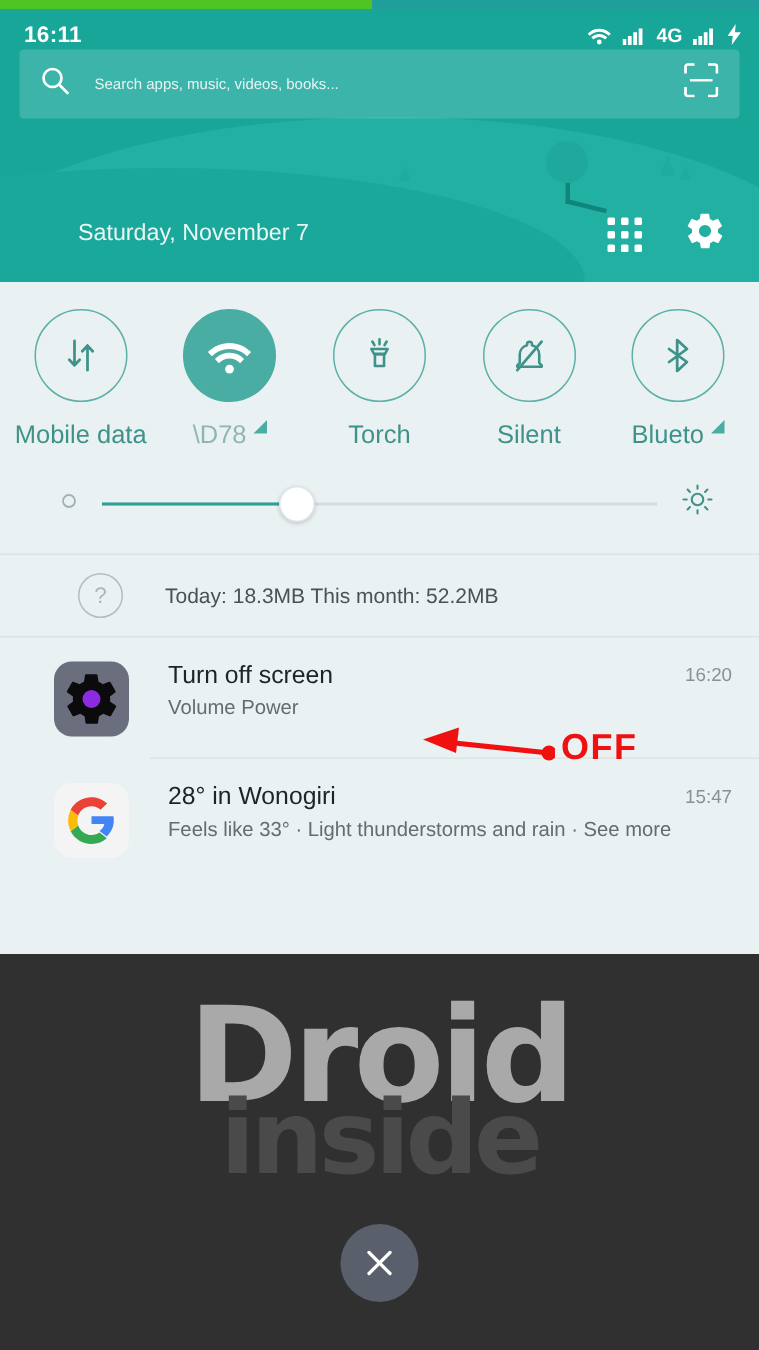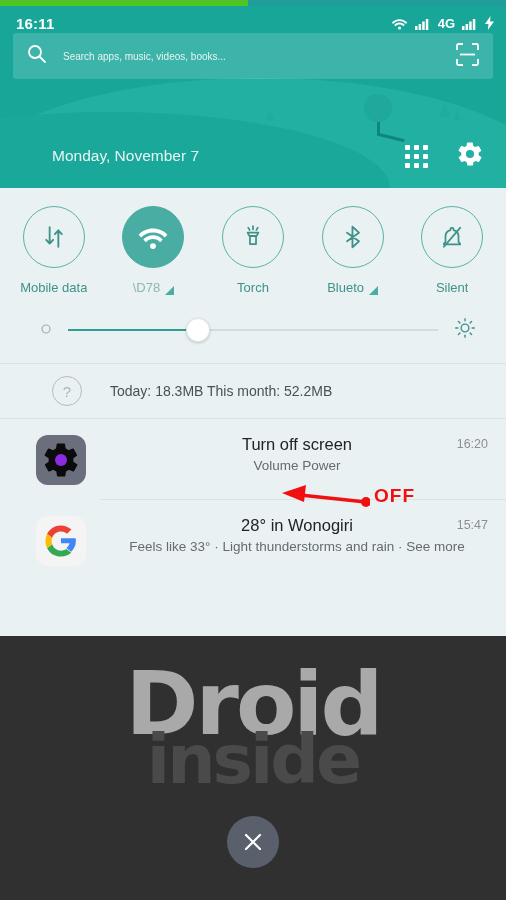--- a/index.html
+++ b/index.html
@@ -74,21 +74,21 @@
     position:absolute; top:188px; left:0; width:506px; height:448px;
     background:#eaf1f2;
   }
   .toggles { display:flex; padding:18px 4px 0 4px; }
   .toggle { flex:1; display:flex; flex-direction:column; align-items:center; }
   .t-circle {
     width:62px; height:62px; border-radius:50%;
     border:1.6px solid #5cb0a8; display:flex; align-items:center; justify-content:center;
   }
   .t-circle.on { background:#4aada3; border-color:#4aada3; }
-  .t-label { margin-top:12px; font-size:13px; color:#3e9289; display:flex; align-items:flex-end; gap:5px; }
+  .t-label { margin-top:12px; font-size:17px; color:#3e9289; display:flex; align-items:flex-start; gap:5px; }
   .t-label .txt { white-space:nowrap; overflow:hidden; }
   .t-label.faded .txt { color:#8fb7b2; }
   .caret { width:0; height:0; border-left:9px solid transparent; border-bottom:9px solid #4aada3; display:inline-block; }
 
   
   .brightness { display:flex; align-items:center; padding:22px 30px 0 40px; }
   .slider-wrap { flex:1; position:relative; height:26px; margin:0 16px; display:flex; align-items:center; }
   .slider-track { position:absolute; left:0; right:0; height:2px; background:#d3dcdd; }
   .slider-fill { position:absolute; left:0; width:35%; height:2px; background:#2f9e93; }
   .slider-thumb {
@@ -104,28 +104,28 @@
     width:30px; height:30px; border-radius:50%; border:1.5px solid #b6bcbe;
     color:#b0b6b8; font-size:15px; display:flex; align-items:center; justify-content:center;
   }
   .usage-text { margin-left:28px; font-size:14px; color:#4a5153; }
 
   
   .notif { display:flex; padding:16px 18px 14px 36px; position:relative; }
   .n-icon { width:50px; height:50px; flex:0 0 50px; border-radius:12px; display:flex; align-items:center; justify-content:center; }
   .n-icon.gear { background:#6b6f7d; }
   .n-icon.google { background:#f4f4f4; }
-  .n-body { flex:1; margin-left:26px; padding-right:6px;text-align:center; }
+  .n-body { flex:1; margin-left:26px; padding-right:6px; }
   .n-title { font-size:16.5px; color:#20242a; }
   .n-sub { font-size:13.5px; color:#656b70; margin-top:3px; line-height:1.35; }
   .n-time { font-size:12.5px; color:#8a9094; position:absolute; right:18px; top:18px; }
 
   
   .annot { position:absolute; left:278px; top:483px; width:180px; height:40px; z-index:15; }
-  .annot .off { position:absolute; left:96px; top:2px; font-size:19px; font-weight:bold; color:#f01010; letter-spacing:1px; }
+  .annot .off { position:absolute; left:96px; top:2px; font-size:24px; font-weight:bold; color:#f01010; letter-spacing:1px; }
 
   
   .darkzone { position:absolute; top:636px; left:0; width:506px; height:264px; background:#303030; overflow:hidden; }
   .wm { position:absolute; left:0; top:28px; width:506px; text-align:center; line-height:.92; }
   .wm-1 { font-size:88px; font-weight:bold; color:#a9a9a9; letter-spacing:-3px; font-family:"DejaVu Sans", sans-serif; }
   .wm-2 { font-size:68px; font-weight:bold; color:#4a4a4a; letter-spacing:-3px; font-family:"DejaVu Sans", sans-serif; margin-top:-16px; }
   .closebtn {
     position:absolute; left:227px; top:816px; width:52px; height:52px; border-radius:50%;
     background:#59606b; display:flex; align-items:center; justify-content:center; z-index:20;
   }
@@ -197,21 +197,21 @@
         <path d="M1 7V2.5A1.5 1.5 0 0 1 2.5 1H7" fill="none" stroke="#fff" stroke-width="1.8"></path>
         <path d="M16 1h4.5A1.5 1.5 0 0 1 22 2.5V7" fill="none" stroke="#fff" stroke-width="1.8"></path>
         <path d="M22 16v4.5a1.5 1.5 0 0 1-1.5 1.5H16" fill="none" stroke="#fff" stroke-width="1.8"></path>
         <path d="M7 22H2.5A1.5 1.5 0 0 1 1 20.5V16" fill="none" stroke="#fff" stroke-width="1.8"></path>
         <line x1="4" y1="11.5" x2="19" y2="11.5" stroke="#fff" stroke-width="1.8"></line>
       </svg>
     </span>
   </div>
 
   <div class="daterow">
-    <div class="date-text">Monday, November 7</div>
+    <div class="date-text">Saturday, November 7</div>
     <div class="head-actions">
       <span class="grid-icon">
         <i></i>
           <i></i>
           <i></i>
           <i></i>
           <i></i>
           <i></i>
           <i></i>
           <i></i>
@@ -264,38 +264,38 @@
           </svg>
         </div>
         <div class="t-label">
           <span class="txt">Torch</span>
         </div>
       </div>
 
       <div class="toggle">
         <div class="t-circle">
           <svg width="26" height="26" viewBox="0 0 24 24">
+            <path d="M18 16.5v-5a6 6 0 0 0-4.5-5.8V5a1.5 1.5 0 0 0-3 0v.7A6 6 0 0 0 6 11.5v5l-1.5 1.6v.8h15v-.8L18 16.5z" fill="none" stroke="#3e9289" stroke-width="1.6" stroke-linejoin="round"></path>
+            <line x1="4.5" y1="21" x2="19.5" y2="3.5" stroke="#3e9289" stroke-width="1.7" stroke-linecap="round"></line>
+          </svg>
+        </div>
+        <div class="t-label">
+          <span class="txt">Silent</span>
+        </div>
+      </div>
+
+      <div class="toggle">
+        <div class="t-circle">
+          <svg width="26" height="26" viewBox="0 0 24 24">
             <path d="M11.5 2.5v19l6-5.5-11-8M11.5 21.5v-19l6 5.5-11 8" fill="none" stroke="#3e9289" stroke-width="1.7" stroke-linejoin="round" stroke-linecap="round"></path>
           </svg>
         </div>
         <div class="t-label">
           <span class="txt">Blueto</span>
           <span class="caret"></span>
-        </div>
-      </div>
-
-      <div class="toggle">
-        <div class="t-circle">
-          <svg width="26" height="26" viewBox="0 0 24 24">
-            <path d="M18 16.5v-5a6 6 0 0 0-4.5-5.8V5a1.5 1.5 0 0 0-3 0v.7A6 6 0 0 0 6 11.5v5l-1.5 1.6v.8h15v-.8L18 16.5z" fill="none" stroke="#3e9289" stroke-width="1.6" stroke-linejoin="round"></path>
-            <line x1="4.5" y1="21" x2="19.5" y2="3.5" stroke="#3e9289" stroke-width="1.7" stroke-linecap="round"></line>
-          </svg>
-        </div>
-        <div class="t-label">
-          <span class="txt">Silent</span>
         </div>
       </div>
     </div>
 
     <div class="brightness">
       <span>
         <svg width="12" height="12" viewBox="0 0 12 12">
             <circle cx="6" cy="6" r="4" fill="none" stroke="#9fb3b5" stroke-width="1.2"></circle>
           </svg>
       </span>

